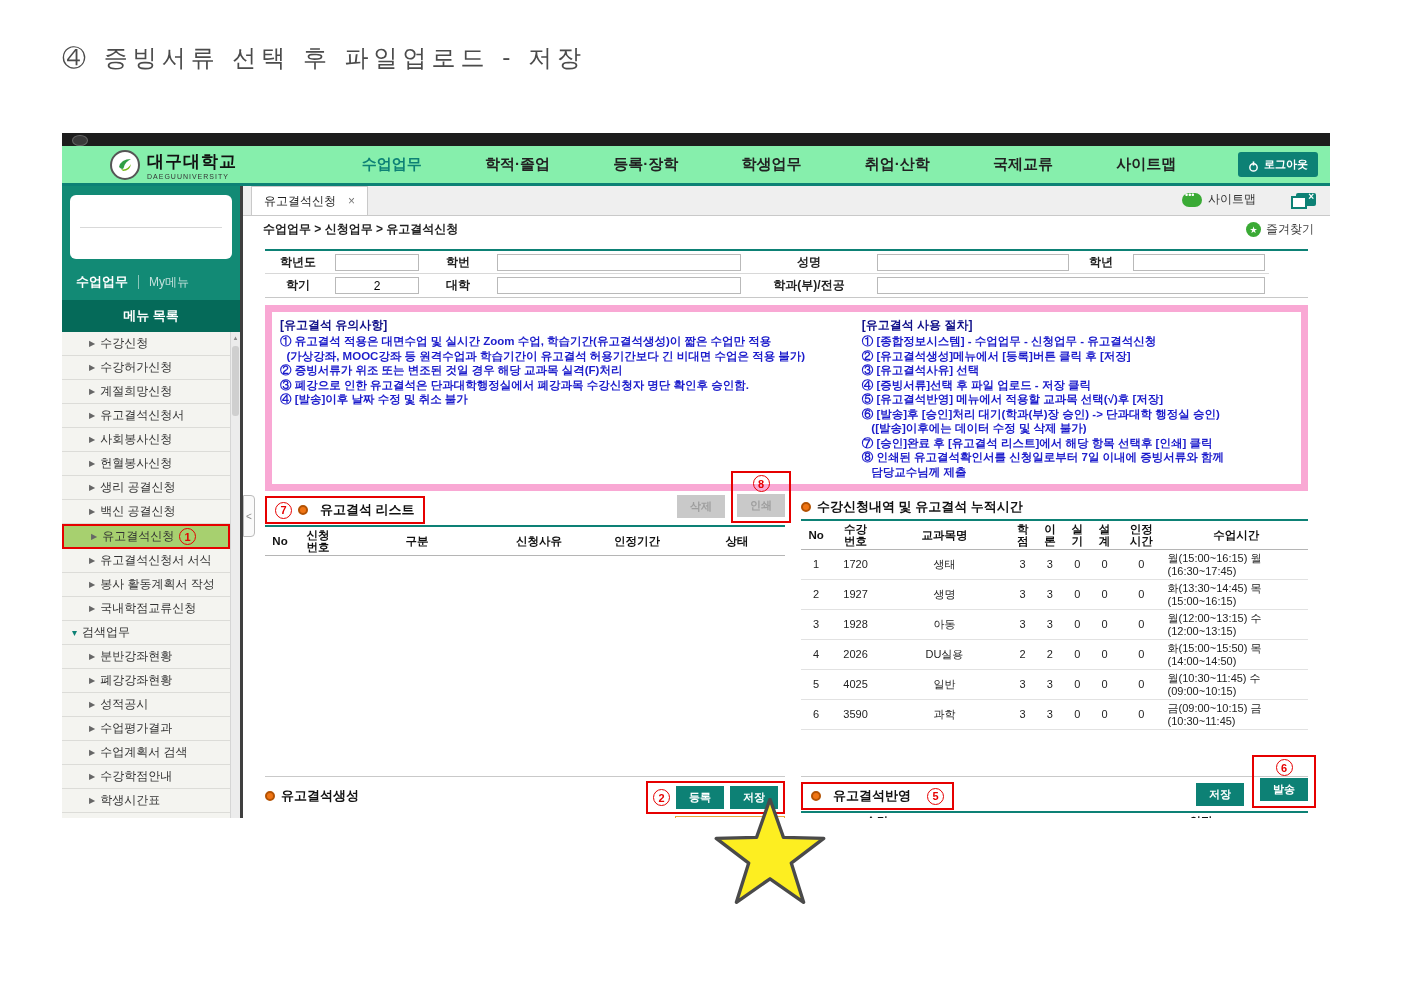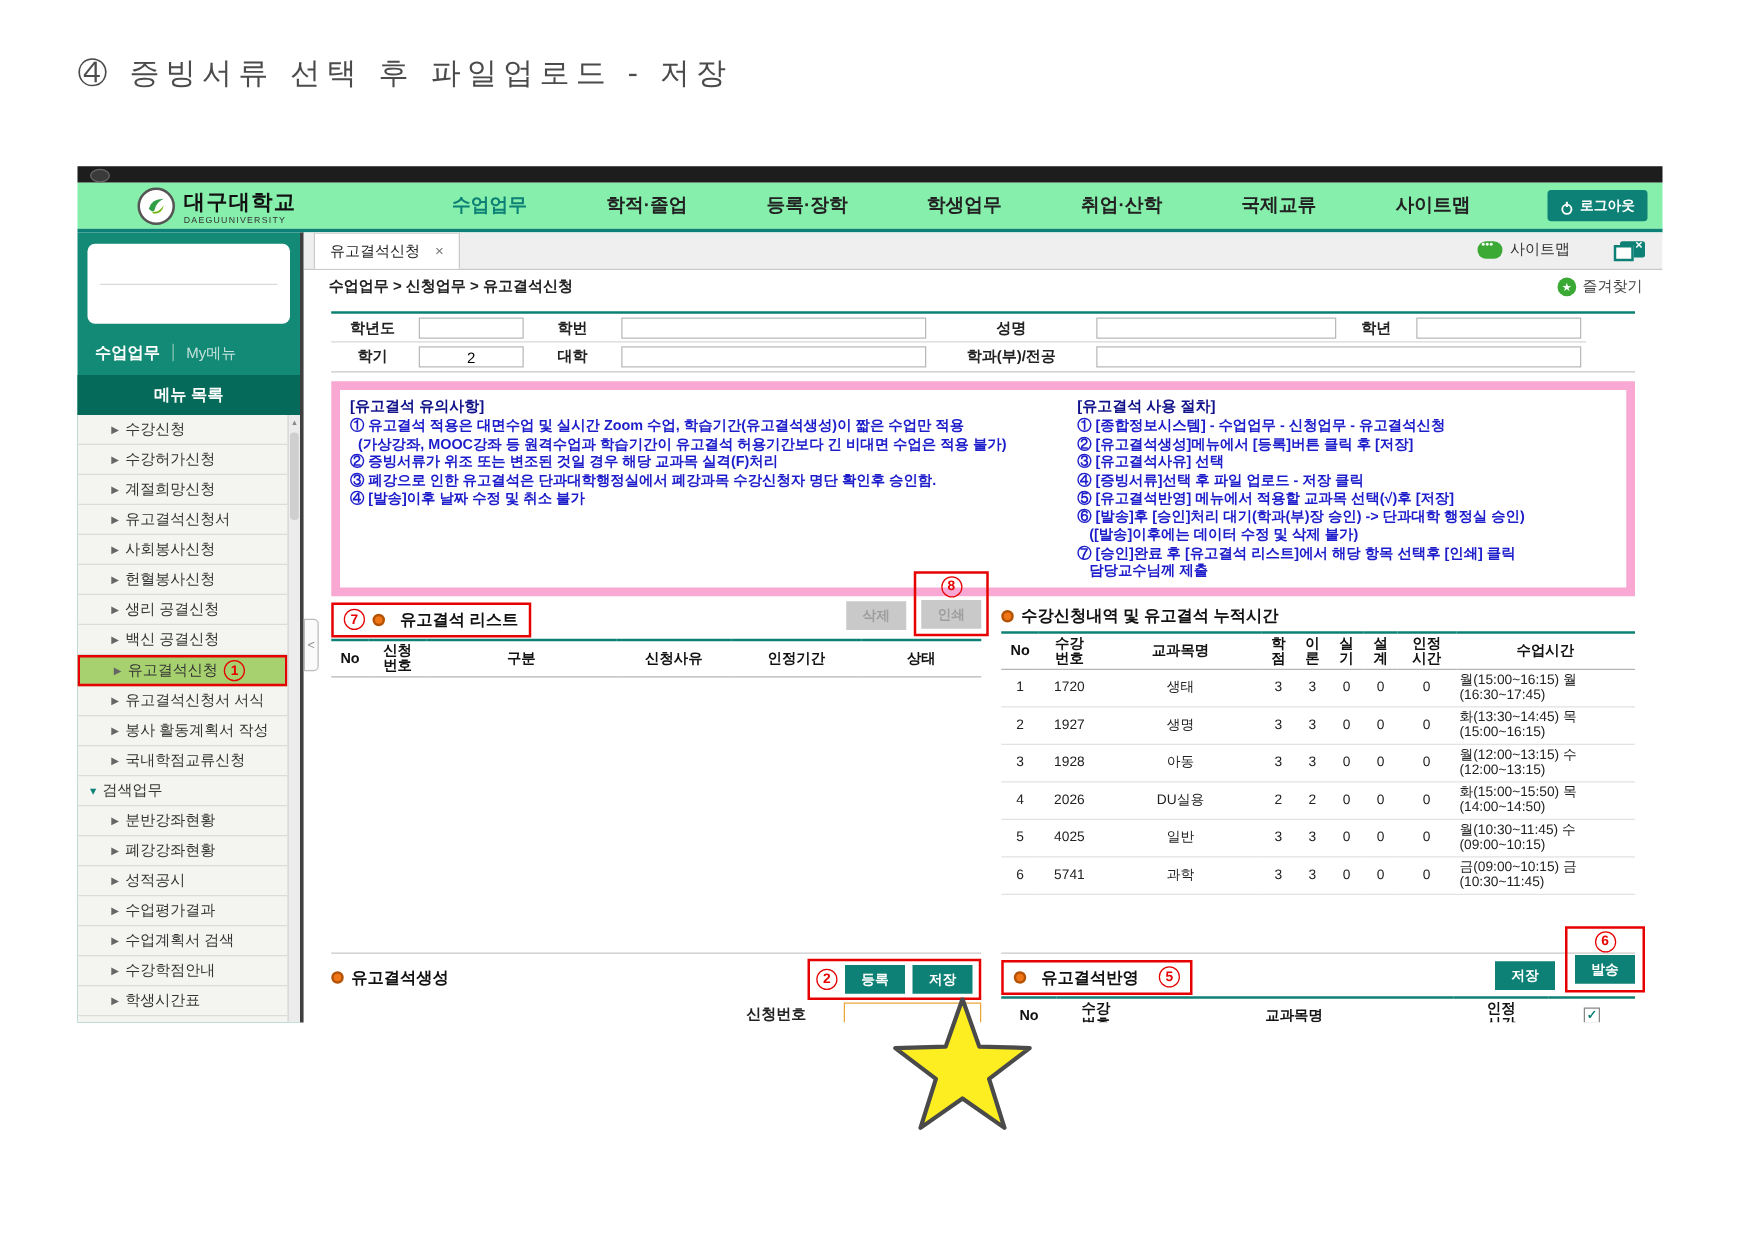--- a/index.html
+++ b/index.html
@@ -356,20 +356,21 @@
               <div class="n-title">[유고결석 사용 절차]</div>
               <div id="notice-right-lines">
                   <div class="n-line">① [종합정보시스템] - 수업업무 - 신청업무 - 유고결석신청</div>
                   <div class="n-line">② [유고결석생성]메뉴에서 [등록]버튼 클릭 후 [저장]</div>
                   <div class="n-line">③ [유고결석사유] 선택</div>
                   <div class="n-line">④ [증빙서류]선택 후 파일 업로드 - 저장 클릭</div>
                   <div class="n-line">⑤ [유고결석반영] 메뉴에서 적용할 교과목 선택(√)후 [저장]</div>
                   <div class="n-line">⑥ [발송]후 [승인]처리 대기(학과(부)장 승인) -&gt; 단과대학 행정실 승인)</div>
                   <div class="n-line">   ([발송]이후에는 데이터 수정 및 삭제 불가)</div>
                   <div class="n-line">⑦ [승인]완료 후 [유고결석 리스트]에서 해당 항목 선택후 [인쇄] 클릭</div>
+                  <div class="n-line">⑧ 인쇄된 유고결석확인서를 신청일로부터 7일 이내에 증빙서류와 함께</div>
                   <div class="n-line">   담당교수님께 제출</div>
                 </div>
             </div>
           </div>
 
           <div class="two-col">
             <div class="col-left">
               <div class="sec-head">
                 <span class="red-box">
                   <span class="num">7</span>
@@ -497,21 +498,21 @@
                       <td class="c">일반</td>
                       <td class="c">3</td>
                       <td class="c">3</td>
                       <td class="c">0</td>
                       <td class="c">0</td>
                       <td class="c">0</td>
                       <td>월(10:30~11:45) 수(09:00~10:15)</td>
                     </tr>
                     <tr>
                       <td class="c">6</td>
-                      <td class="c">5741</td>
+                      <td class="c">3590</td>
                       <td class="c">과학</td>
                       <td class="c">3</td>
                       <td class="c">3</td>
                       <td class="c">0</td>
                       <td class="c">0</td>
                       <td class="c">0</td>
                       <td>금(09:00~10:15) 금(10:30~11:45)</td>
                     </tr>
                   </tbody>
               </table>

